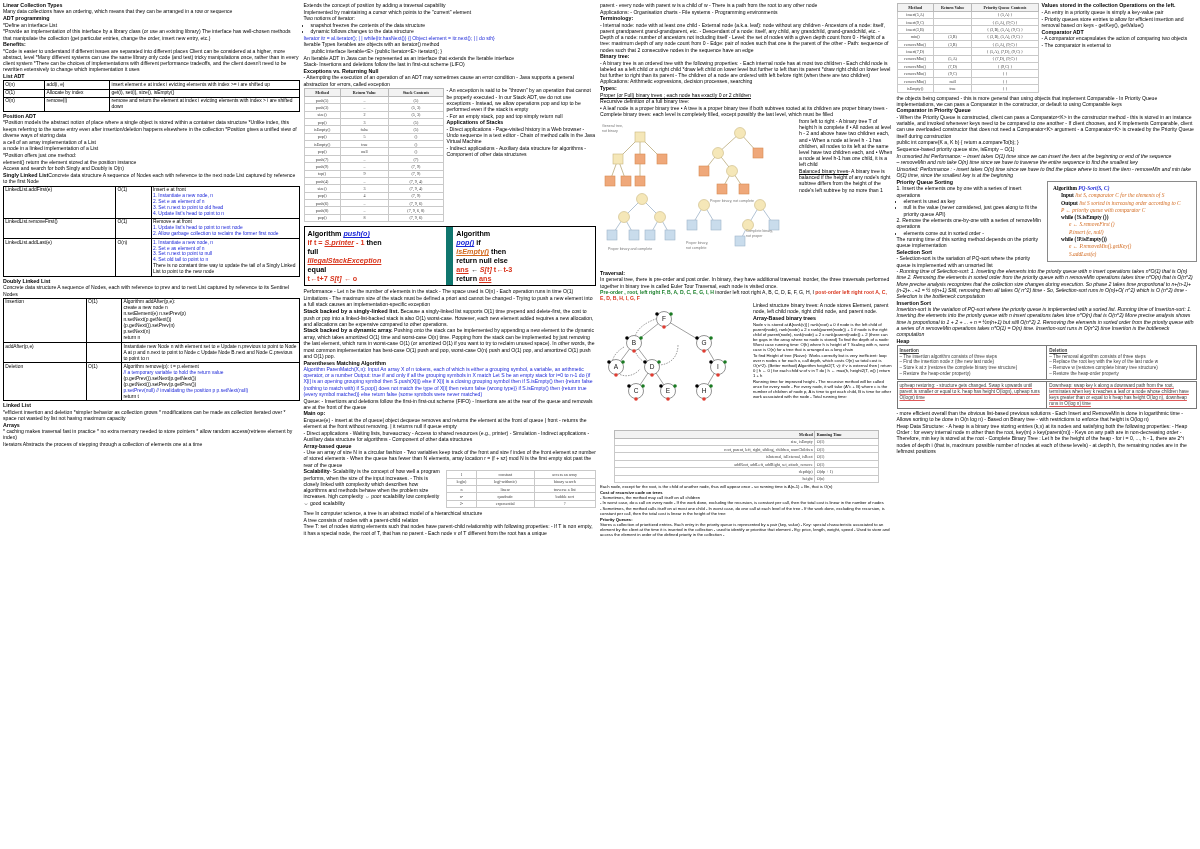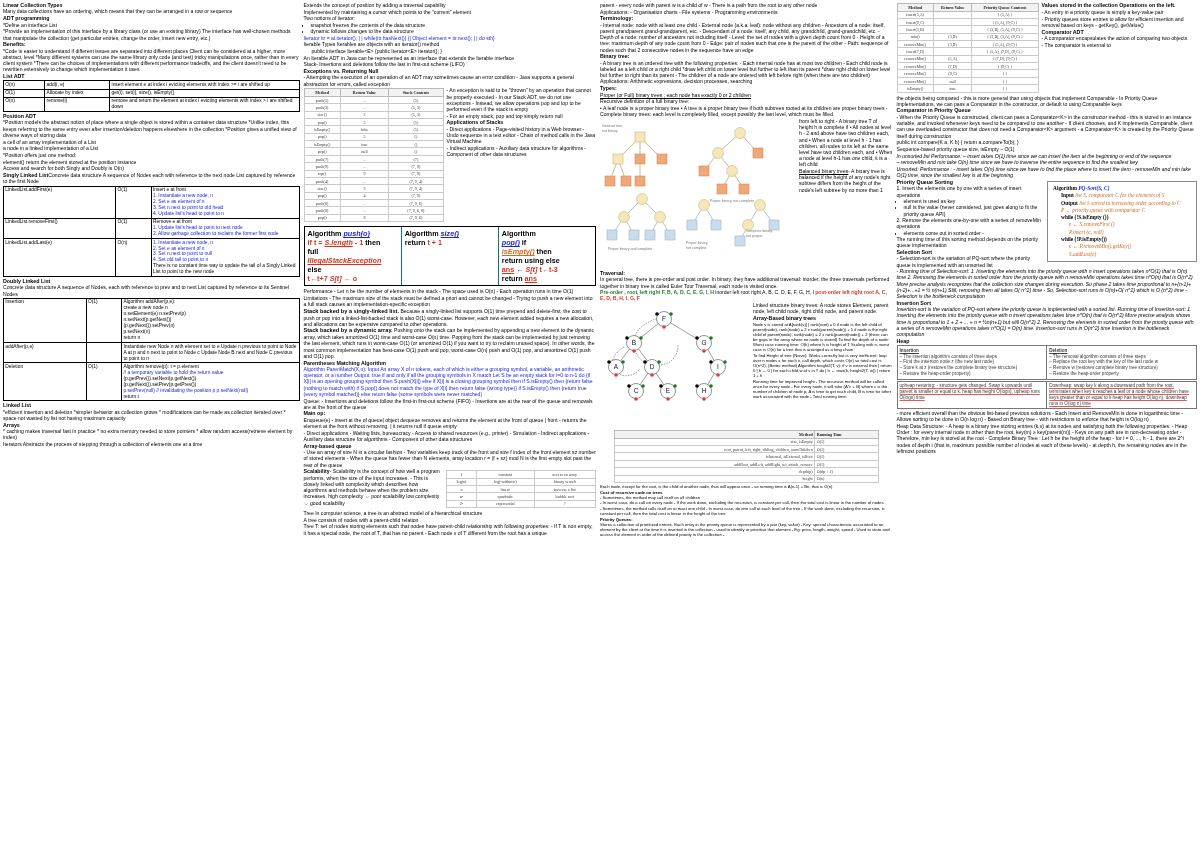--- a/index.html
+++ b/index.html
@@ -36,21 +36,21 @@
 
   
   table.gt{border-collapse:collapse;width:100%;margin:1px 0;font-size:4.1px;color:#3a3a3a;}
   table.gt th{border:0.5px solid #b9b9b9;background:#f2f2f2;color:#1a1a1a;font-weight:bold;padding:0.8px 1.5px;text-align:center;font-family:"Liberation Serif",serif;}
   table.gt td{border:0.5px solid #c9c9c9;padding:0.7px 1.5px;text-align:center;font-family:"Liberation Serif",serif;}
   table.gt td.r{text-align:right;}
   table.gt td.l{text-align:left;}
 
   
   .algo-row{display:flex;border:1px solid #000;margin:2px 0;}
-  .algo-cell{flex:1;border-right:1px solid #0f766e;padding:2px 3px;font-size:7.2px;font-weight:bold;line-height:1.25;}
+  .algo-cell{flex:1;border-right:7px solid #0f766e;padding:2px 3px;font-size:7.2px;font-weight:bold;line-height:1.25;}
   .algo-cell:last-child{border-right:none;}
 
   
   .pqbox{border:1px solid #8a8a8a;padding:3px 5px;margin:2px 0;font-family:"Liberation Serif",serif;font-size:5.4px;line-height:1.35;}
   .pqbox .kw{font-weight:bold;color:#000;}
   .pqbox .o{color:#d2691e;font-style:italic;}
   .pqbox .ind{padding-left:8px;display:block;}
   .pqbox .ind2{padding-left:16px;display:block;}
 
   
@@ -312,35 +312,31 @@
       <p>- An exception is said to be "thrown" by an operation that cannot be properly executed  - In our Stack ADT, we do not use exceptions - Instead, we allow operations pop and top to be performed even if the stack is empty</p>
       <p>- For an empty stack, pop and top simply return null</p>
       <div class="hdr">Applications of Stacks</div>
       <p>- Direct applications - Page-visited history in a Web browser - Undo sequence in a text editor - Chain of method calls in the Java Virtual Machine</p>
       <p>- Indirect applications - Auxiliary data structure for algorithms - Component of other data structures</p>
     </div>
 
     <div class="algo-row">
       <div class="algo-cell">
         <div><span>Algorithm </span><span class="blue ital u">push(o)</span></div>
-        <div><span class="red">if t = </span><span class="red bi u">S.length</span><span class="red"> - 1</span> then</div>
+        <div><span class="red">if t = </span><span class="red bi u">S.printer</span><span class="red"> - 1</span> then</div>
         <div>full</div>
         <div class="red bi u">IllegalStackException</div>
-        <div>else</div>
+        <div>equal</div>
         <div class="red"><span class="red">t←t+7 </span><span class="red bi">S[t]</span> <span class="red">← o</span></div>
-      </div>
-      <div class="algo-cell">
-        <div>Algorithm <span class="blue ital u">size()</span></div>
-        <div>return <span class="red">t + 1</span></div>
       </div>
       <div class="algo-cell">
         <div>Algorithm</div>
         <div><span class="blue ital u">pop()</span> if</div>
         <div><span class="orange ital u">isEmpty()</span> then</div>
-        <div>return using else</div>
+        <div>return null else</div>
         <div><span class="red u">ans</span> ← <span class="red bi">S[t]</span> <span class="red">t←t-3</span></div>
         <div>return <span class="red u">ans</span></div>
       </div>
     </div>
 
     <p>Performance - Let n be the number of elements in the stack - The space used is O(n) - Each operation runs in time O(1)</p>
     <p>Limitations - The maximum size of the stack must be defined a priori and cannot be changed - Trying to push a new element into a full stack causes an implementation-specific exception</p>
     <p><span class="hdr-b">Stack backed by a singly-linked list.</span> <span>Because a singly-linked list supports O(1) time prepend and delete-first, the cost to push or pop into a linked-list-backed stack is also O(1) worst-case. However, each new element added requires a new allocation, and allocations can be expensive compared to other operations.</span></p>
     <p><span class="hdr-b">Stack backed by a dynamic array.</span> <span>Pushing onto the stack can be implemented by appending a new element to the dynamic array, which takes amortized O(1) time and worst-case O(n) time. Popping from the stack can be implemented by just removing the last element, which runs in worst-case O(1) (or amortized O(1) if you want to try to reclaim unused space). In other words, the most common implementation has best-case O(1) push and pop, worst-case O(n) push and O(1) pop, and amortized O(1) push and O(1) pop.</span></p>
     <div class="hdr">Parentheses Matching Algorithm</div>

